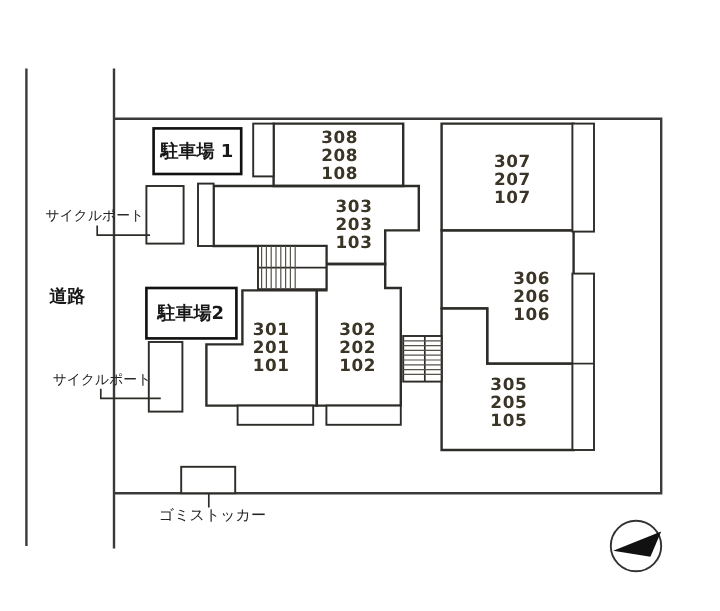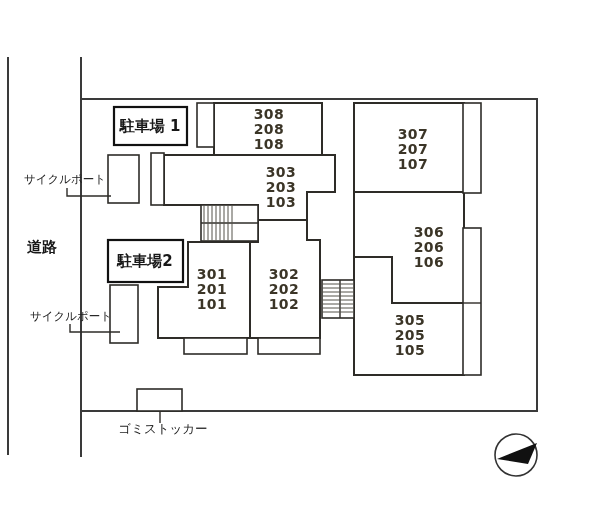--- a/index.html
+++ b/index.html
@@ -1,20 +1,20 @@
 <!DOCTYPE html>
 <html><head>
 <meta charset="utf-8">
 <style>
   html,body{margin:0;padding:0;background:#ffffff;}
   body{
     width:600px;height:509px;position:relative;overflow:hidden;
     font-family:"DejaVu Sans",sans-serif;
   }
-  #plan-wrap{position:absolute;inset:0;}
+  #plan-wrap{position:absolute;inset:0;margin-left:14px;}
   svg{display:block;}
   text{fill:#3b3527;}
   .room-num{font-size:14px;font-weight:bold;letter-spacing:0.5px;}
   .jp-big{font-size:15px;font-weight:bold;fill:#181818;}
   .jp-small{font-size:11.5px;fill:#222222;}
   .jp-mid{font-size:12.5px;fill:#222222;}
   .wall{stroke:#2e2c28;stroke-width:2;fill:none;}
   .thin{stroke:#2e2c28;stroke-width:1.4;fill:none;}
   .white-box{fill:#ffffff;stroke:#2e2c28;stroke-width:1.6;}
   .boundary{stroke:#3a3a3a;stroke-width:2;fill:none;}

